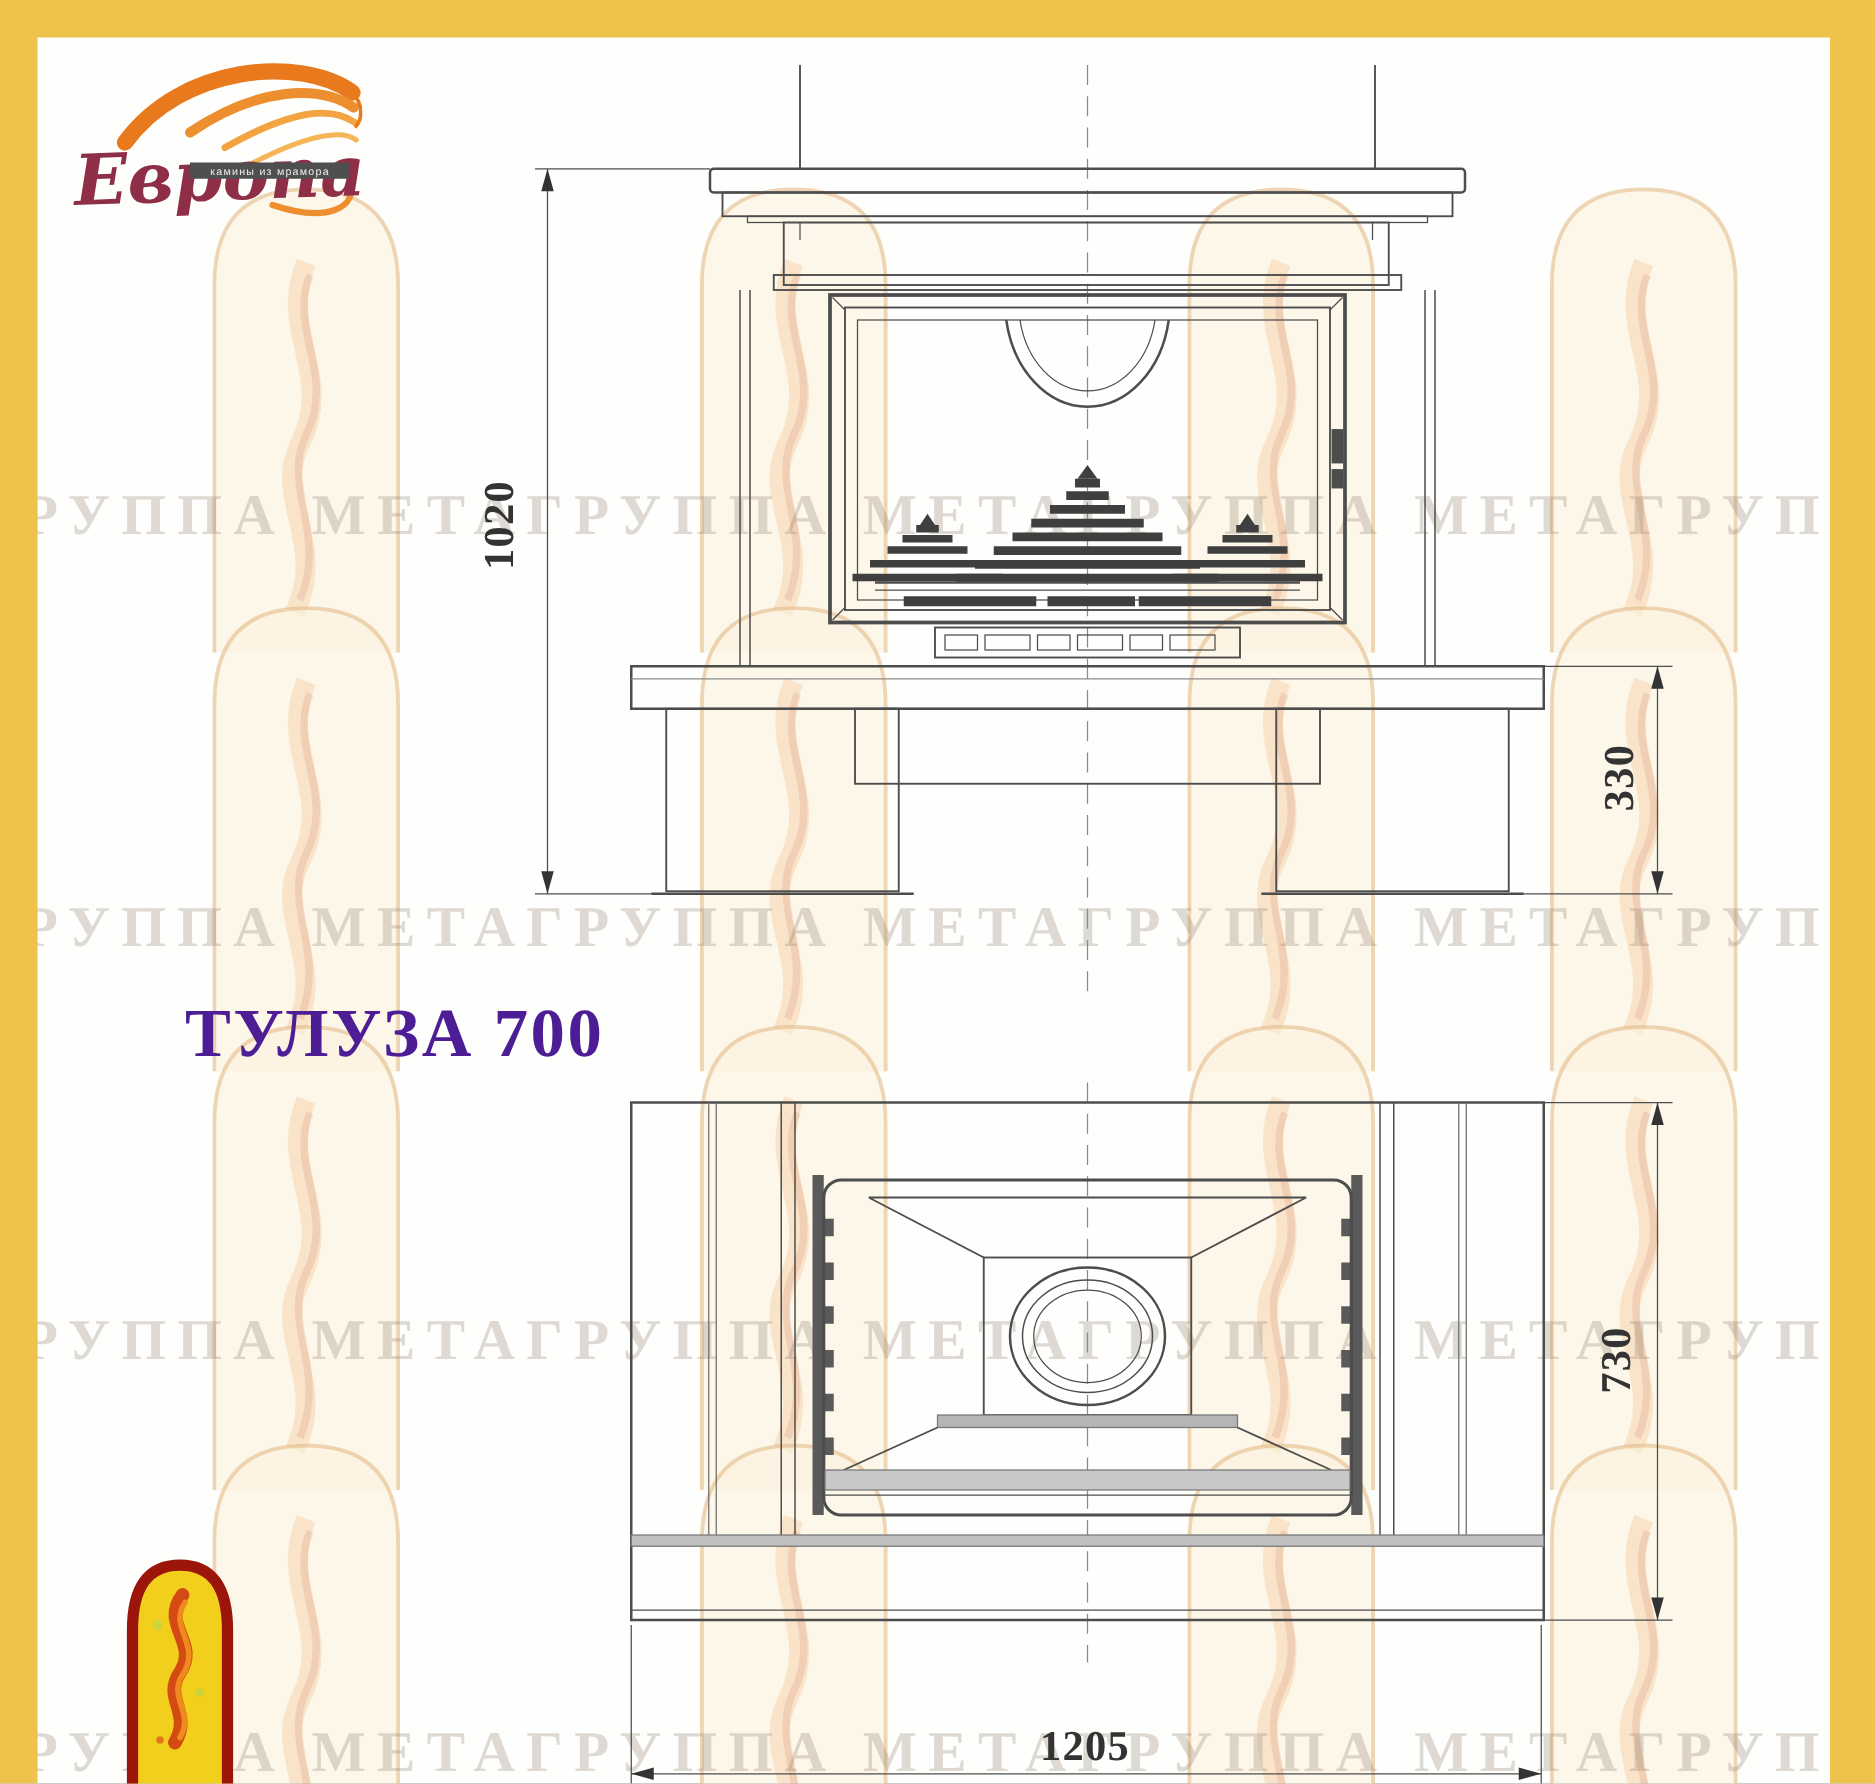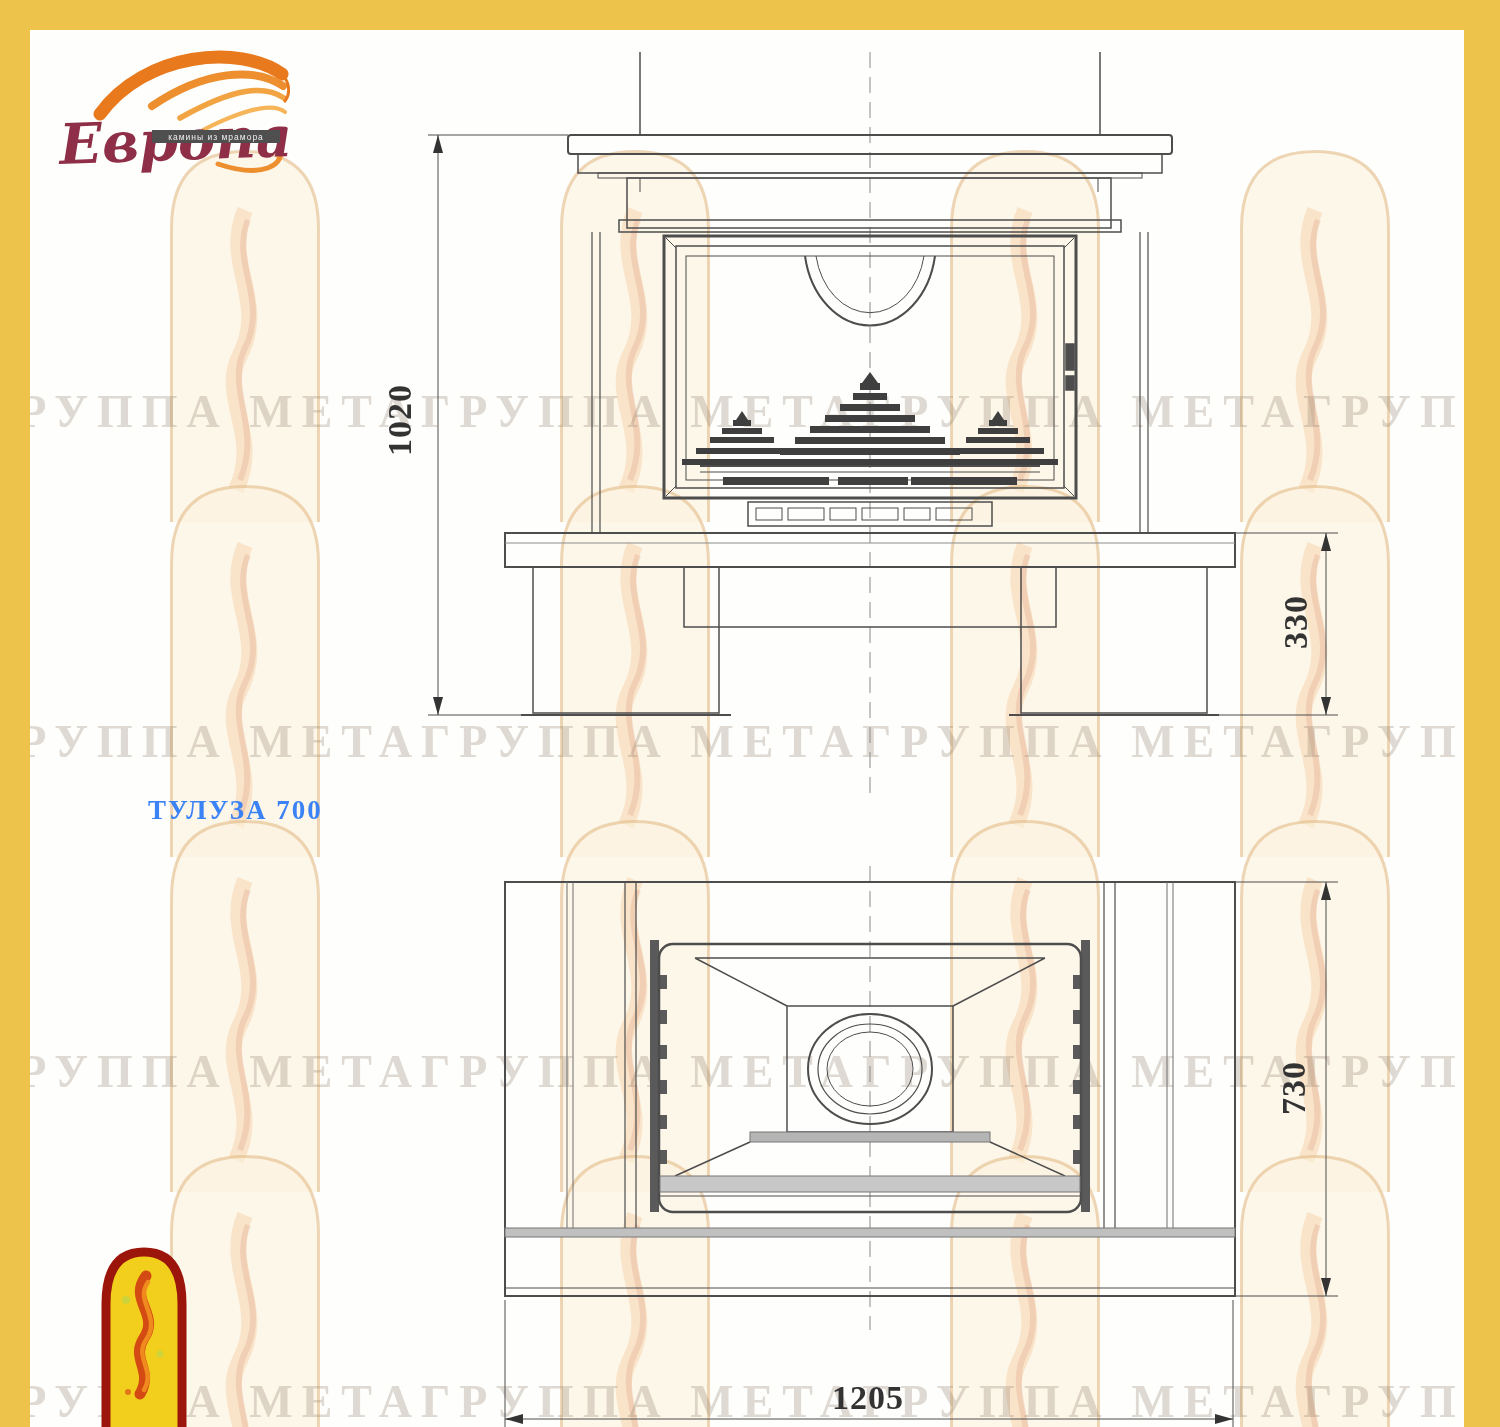--- a/index.html
+++ b/index.html
@@ -10,21 +10,21 @@
   .frame.left{left:0;top:0;width:30px;height:1427px;}
   .frame.right{left:1464px;top:0;width:36px;height:1427px;}
   .wm-layer{position:absolute;left:0;top:0;z-index:1;}
   .wm-text{position:absolute;left:-20px;width:1540px;white-space:nowrap;overflow:hidden;
            text-align:center;font-weight:bold;font-size:46px;letter-spacing:9px;
            color:rgba(150,132,112,0.30);z-index:1;}
   .draw{position:absolute;left:0;top:0;z-index:2;}
   .dim{position:absolute;font-weight:bold;font-size:34px;color:#333;letter-spacing:1px;z-index:3;
        transform:translate(-50%,-50%);white-space:nowrap;}
   .dim.vert{transform:translate(-50%,-50%) rotate(-90deg);}
-  .title{position:absolute;left:148px;top:795px;font-size:27px;font-weight:bold;color:#3b82f6;
+  .title{position:absolute;left:148px;top:795px;font-size:55px;font-weight:bold;color:#4c1d95;
          letter-spacing:2px;z-index:3;}
   .logo{position:absolute;left:40px;top:22px;width:250px;height:170px;z-index:4;}
   .badge{position:absolute;left:98px;top:1242px;width:92px;height:190px;z-index:4;}
 </style>
 </head>
 <body>
 
 <div class="page">
 
   <svg class="wm-layer" width="1500" height="1427" viewBox="0 0 1500 1427">

